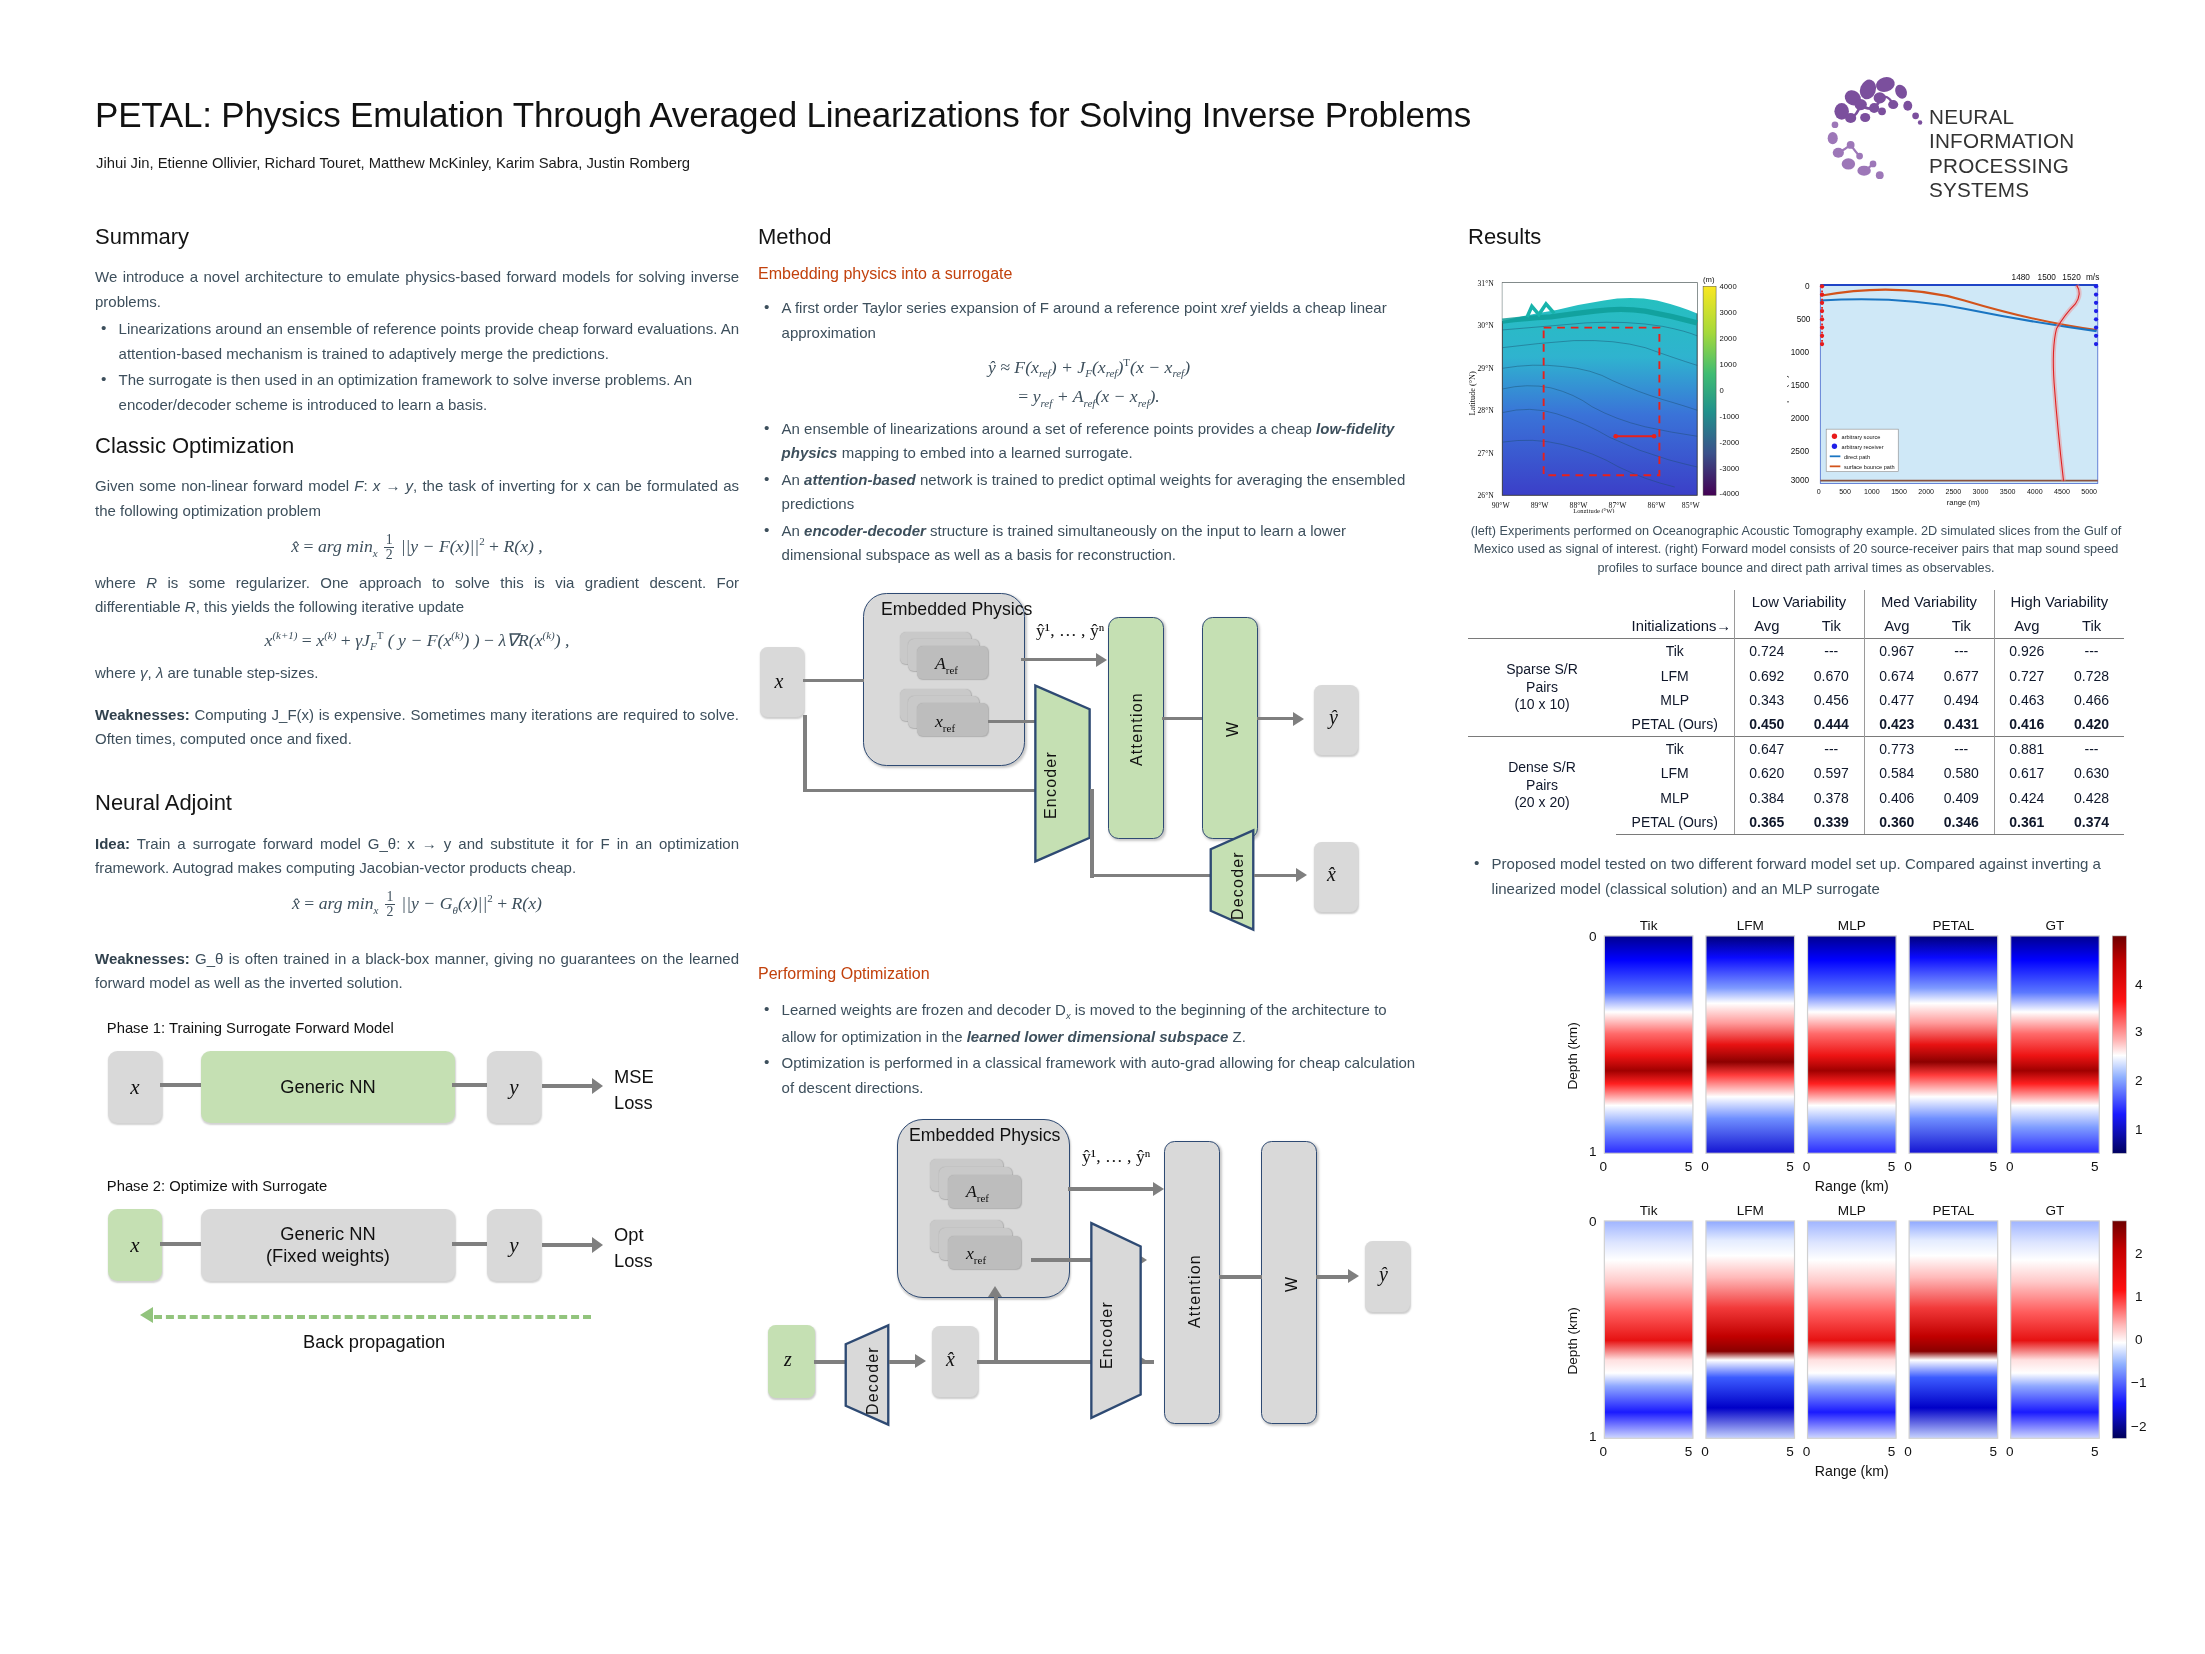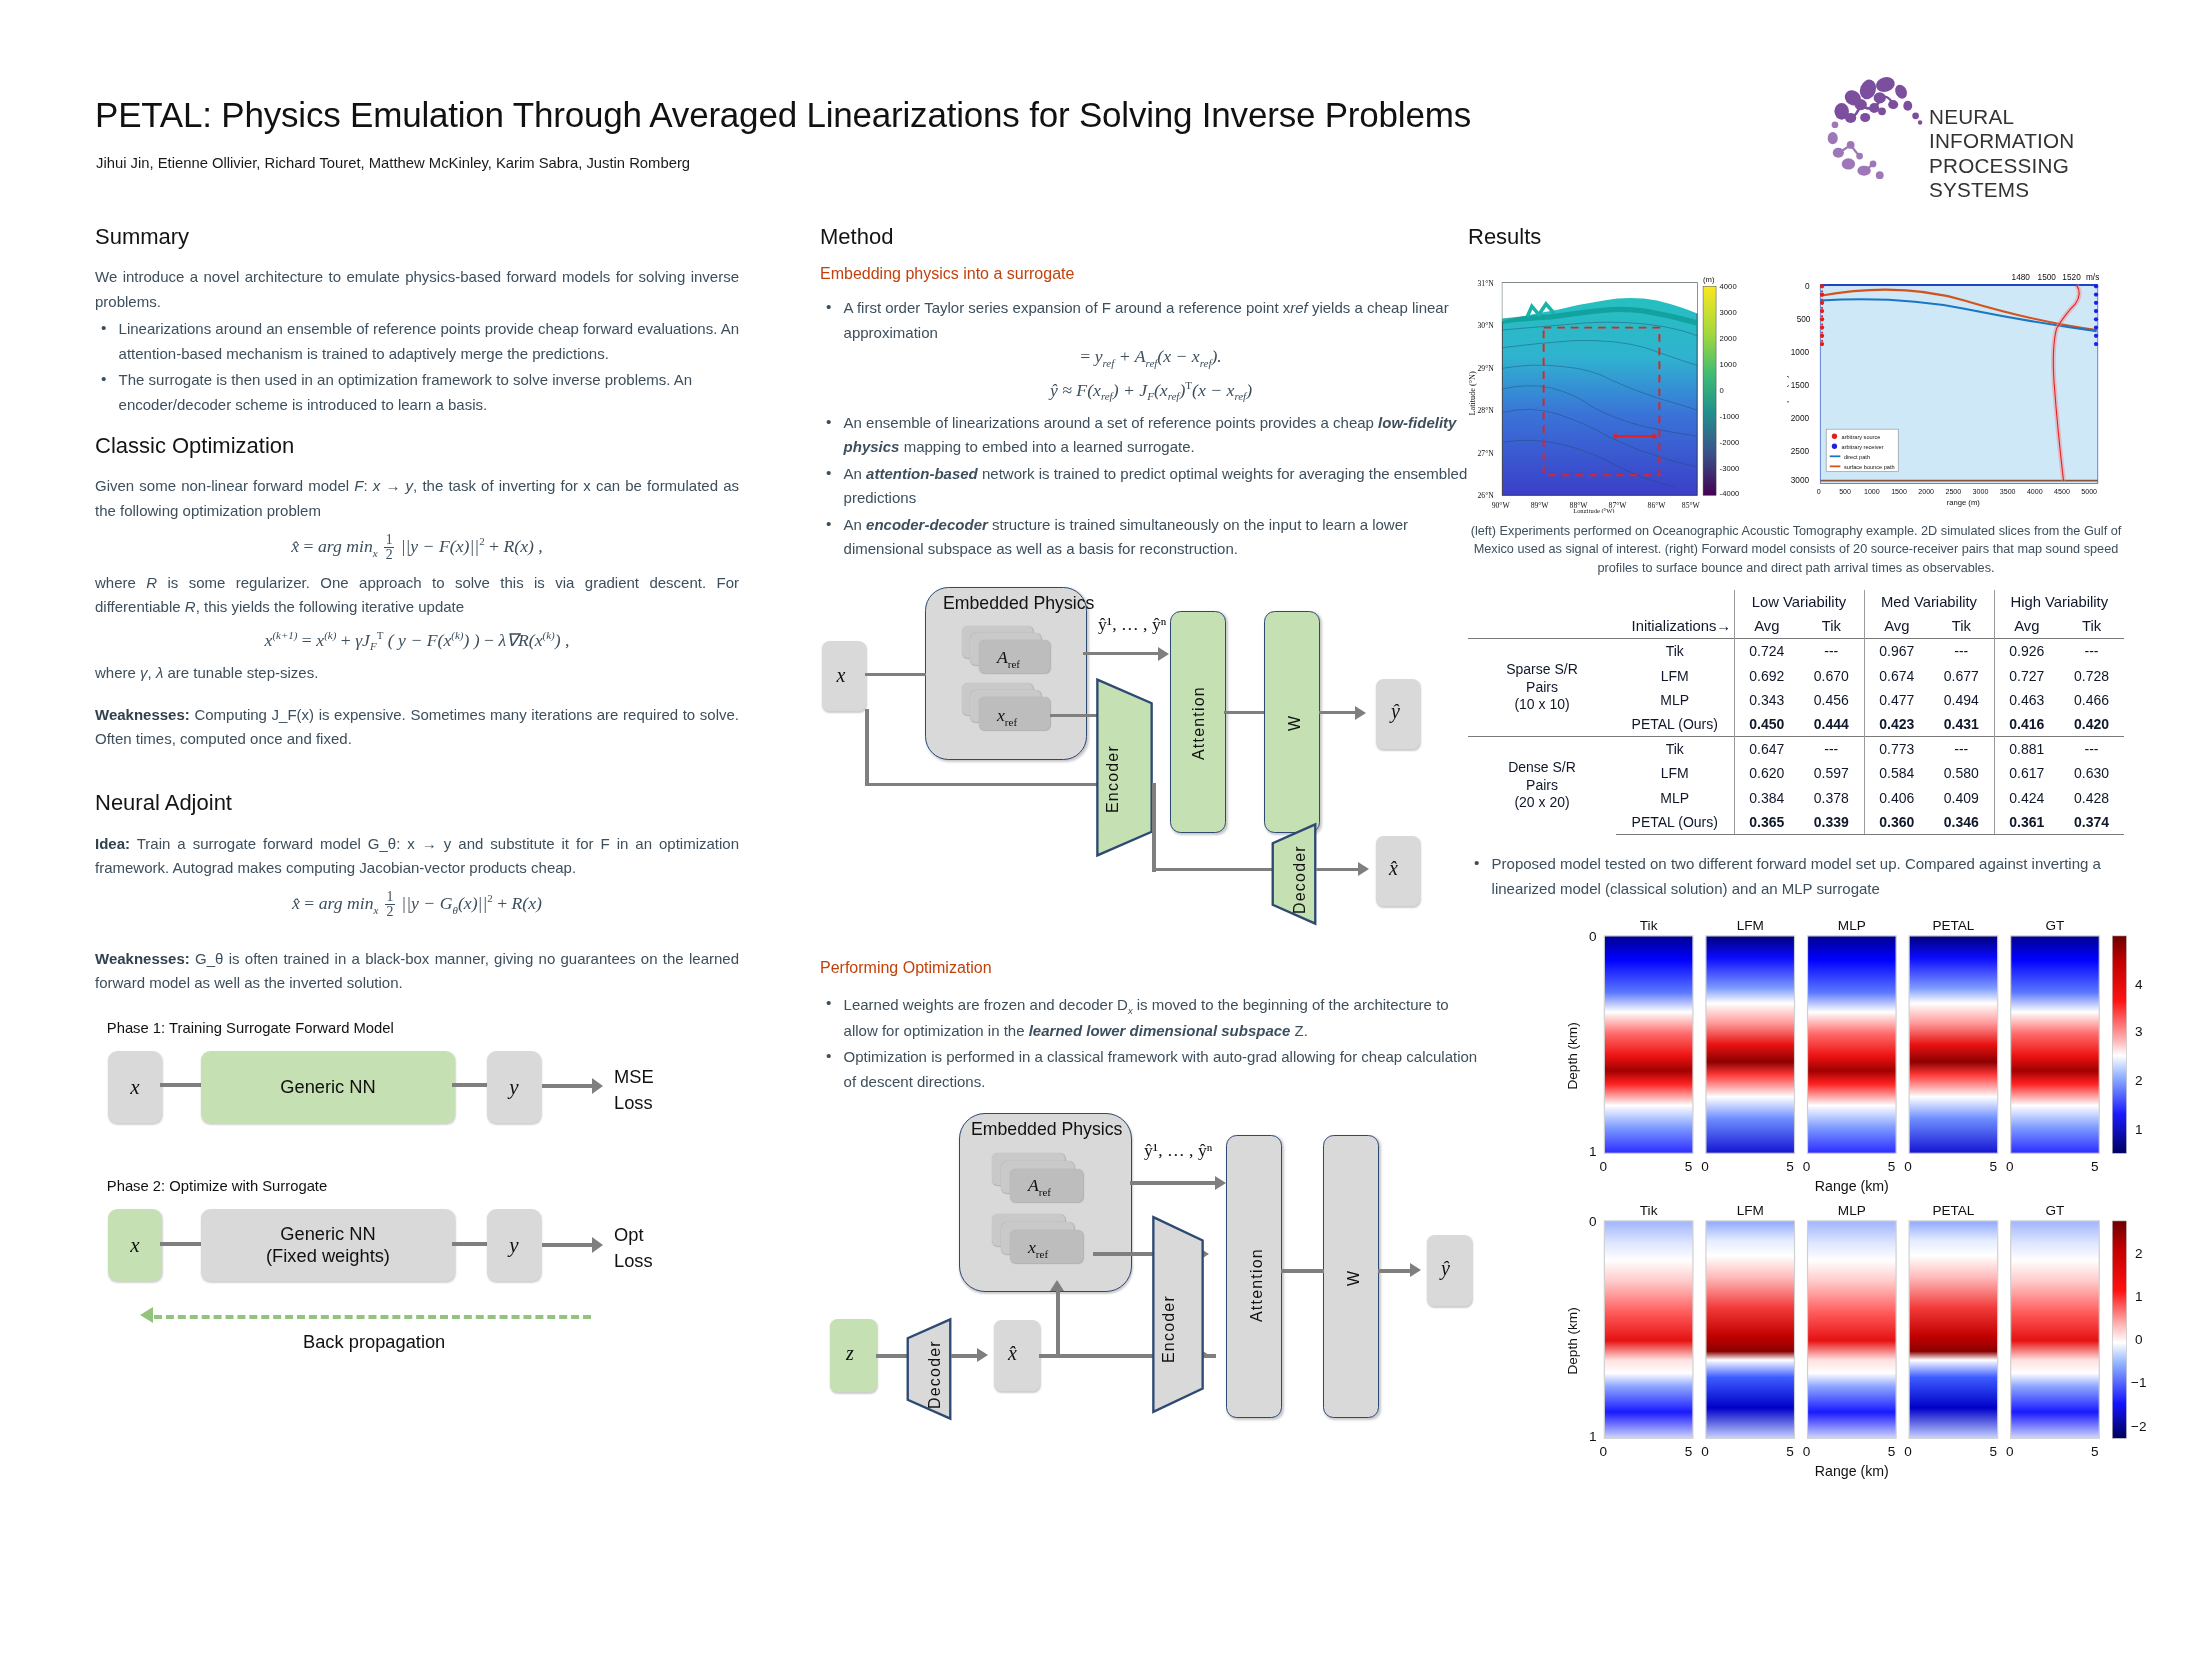--- a/index.html
+++ b/index.html
@@ -10,21 +10,21 @@
   .title{position:absolute;left:95px;top:95px;width:1595px;font-size:35px;color:#111;letter-spacing:-0.2px;}
   .authors{position:absolute;left:96px;top:155px;width:1418px;font-size:14.8px;color:#1a1a1a;}
 
   .logo{position:absolute;left:1808px;top:71px;width:331px;height:118px;}
   .logo-mark{position:absolute;left:17.7px;top:0px;width:112px;height:112px;}
   .logo-txt{position:absolute;left:121px;top:34px;font-size:20.7px;line-height:1.18;color:#333;letter-spacing:0.2px;}
 
   
   .col{position:absolute;top:224px;}
   #col-left{left:95px;width:644px;}
-  #col-mid{left:820px;width:662px;}
+  #col-mid{left:758px;width:662px;}
   #col-right{left:1468px;width:656px;}
 
   h2.sec{font-size:22px;font-weight:400;color:#141414;margin:0 0 15.4px 0;}
   .body{font-size:15px;line-height:1.62;color:#3d4f5c;text-align:justify;}
   .body b{color:#31414d;}
   ul.bul{margin:3.5px 0 0 0;padding:0;list-style:none;}
   ul.bul li{position:relative;padding-left:23.6px;margin-bottom:2.4px;font-size:15px;line-height:1.62;color:#3d4f5c;}
   ul.bul li::before{content:"•";position:absolute;left:5.9px;top:-1.2px;color:#3d4f5c;font-size:15.4px;}
   .eq{text-align:center;font-family:"Liberation Serif",serif;font-size:17.7px;color:#3d4f5c;margin:9.5px 0 8.3px 0;font-style:italic;}
   .eq .up{font-style:normal;}
@@ -222,25 +222,25 @@
 
   <div class="col" id="col-mid">
     <h2 class="sec">Method</h2>
     <div class="subttl" style="margin-bottom:13px">Embedding physics into a surrogate</div>
 
     <ul class="bul">
       <li>
         <span>A first order Taylor series expansion of F around a reference point x</span><i>ref</i><span> yields a cheap linear approximation</span>
       </li>
     </ul>
+    <div class="eq" style="margin-top:10.6px">
+      ŷ ≈ F(x<sub>ref</sub>) + J<sub>F</sub>(x<sub>ref</sub>)<sup class="up">T</sup>(x − x<sub>ref</sub>)
+    </div>
     <div class="eq" style="margin-top:-1.2px">
       <span class="up">=</span> y<sub>ref</sub> + A<sub>ref</sub>(x − x<sub>ref</sub>).
-    </div>
-    <div class="eq" style="margin-top:10.6px">
-      ŷ ≈ F(x<sub>ref</sub>) + J<sub>F</sub>(x<sub>ref</sub>)<sup class="up">T</sup>(x − x<sub>ref</sub>)
     </div>
     <ul class="bul">
       <li>
         <span>An ensemble of linearizations around a set of reference points provides a cheap </span><b><i>low-fidelity physics</i></b><span> mapping to embed into a learned surrogate.</span>
       </li>
       <li>
         <span>An </span><b><i>attention-based</i></b><span> network is trained to predict optimal weights for averaging the ensembled predictions</span>
       </li>
       <li>
         <span>An </span><b><i>encoder-decoder</i></b><span> structure is trained simultaneously on the input to learn a lower dimensional subspace as well as a basis for reconstruction.</span>

